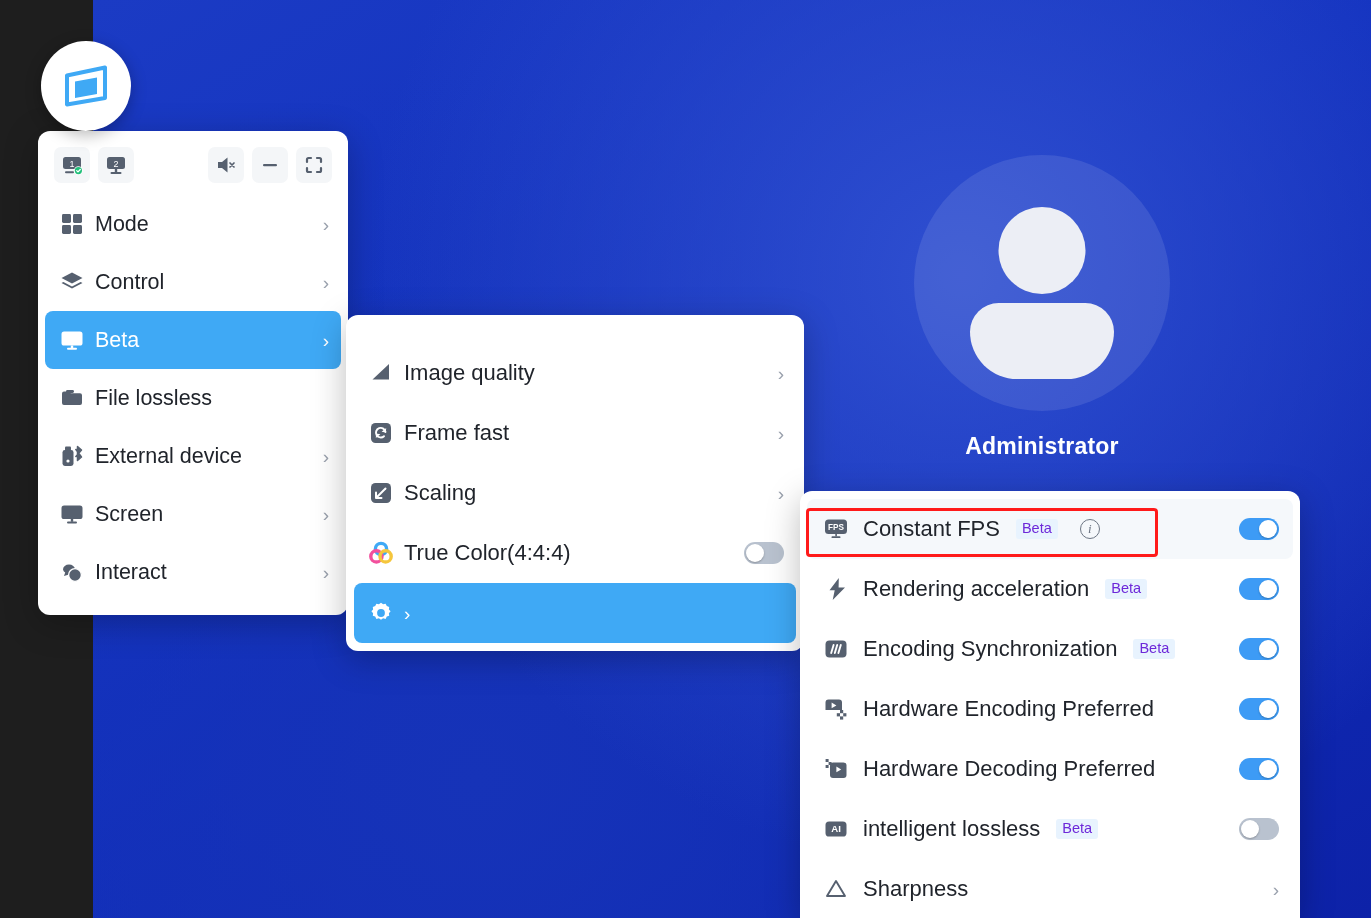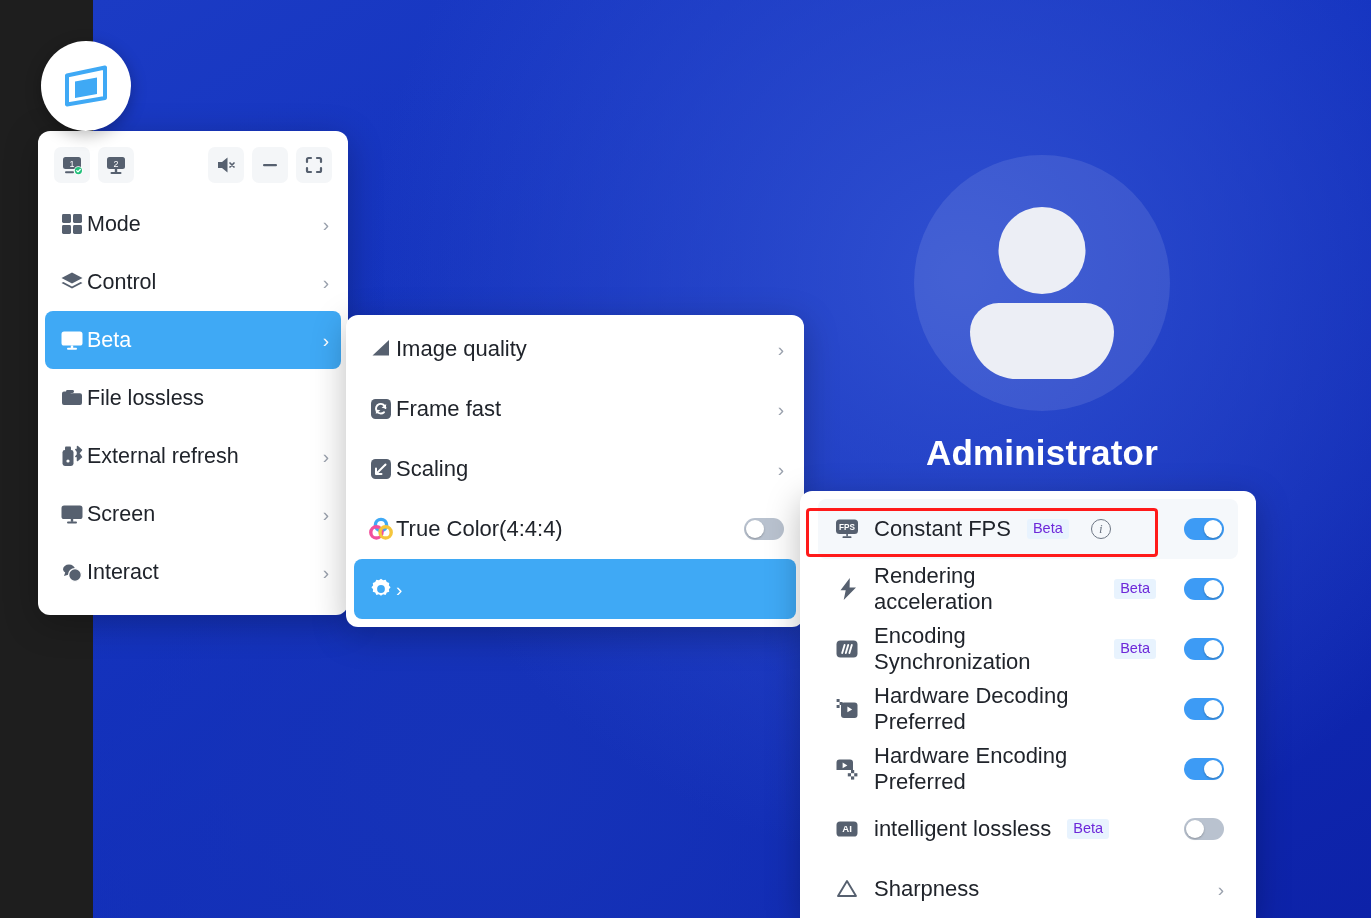--- a/index.html
+++ b/index.html
@@ -36,21 +36,21 @@
   #avatar .head{
     position:absolute; left:50%; top:52px; transform:translateX(-50%);
     width:87px; height:87px; border-radius:50%; background:#eceef5;
   }
   #avatar .body{
     position:absolute; left:50%; top:148px; transform:translateX(-50%);
     width:144px; height:76px; background:#eceef5;
     border-radius:34px 34px 56px 56px;
   }
   #user-name{
-    margin-top:22px; color:#fff; font-size:35px; font-weight:700;
+    margin-top:22px; color:#fff; font-size:23px; font-weight:700;
     letter-spacing:.2px;
   }
 
   
   #logo-button{
     position:absolute; left:41px; top:41px; width:90px; height:90px;
     border-radius:50%; background:#fff;
     box-shadow:0 4px 16px rgba(0,0,0,.28);
     display:flex; align-items:center; justify-content:center; z-index:40;
   }
@@ -71,50 +71,50 @@
   }
   .tb-btn{
     width:36px; height:36px; border-radius:7px; background:#f4f6f8;
     display:flex; align-items:center; justify-content:center;
     cursor:pointer;
   }
   .tb-spacer{ flex:1; }
 
   .menu-row{
     height:58px; margin:0 7px; padding:0 12px 0 14px;
-    display:flex; align-items:center; gap:2px;
+    display:flex; align-items:center; gap:10px;
     border-radius:8px; cursor:pointer;
     color:#20242b; font-size:21.5px;
   }
   .menu-row .ico{ width:26px; height:26px; flex:0 0 26px;
     display:flex; align-items:center; justify-content:center; }
   .menu-row .lbl{ flex:1; white-space:nowrap; }
   .menu-row .chev{ color:#9aa1ad; font-size:19px; line-height:1; }
   .menu-row.active{ background:#3fa9f5; color:#fff; }
   .menu-row.active .chev{ color:#fff; }
 
   
-  #panel-view{ left:346px; top:315px; width:458px; padding:4px 0 8px; }
+  #panel-view{ left:346px; top:315px; width:458px; padding:28px 0 8px; }
   #panel-view .menu-row{ height:60px; font-size:22px; margin:0 8px; }
 
   .switch{
     width:40px; height:22px; border-radius:11px; background:#b9c2cf;
     position:relative; flex:0 0 40px; cursor:pointer;
   }
   .switch .knob{
     position:absolute; top:2px; left:2px; width:18px; height:18px;
     border-radius:50%; background:#fff; box-shadow:0 1px 2px rgba(0,0,0,.25);
   }
   .switch.on{ background:#3d9bf5; }
   .switch.on .knob{ left:20px; }
 
   
   #panel-settings{
-    left:800px; top:491px; width:456px; height:427px;
-    border-radius:12px 12px 0 0; padding:8px 12px 0; overflow:hidden;
+    left:800px; top:491px; width:500px; height:427px;
+    border-radius:12px 12px 0 0; padding:8px 1px 0; overflow:hidden;
   }
   #panel-settings .menu-row{
     height:60px; margin:0 6px; padding:0 14px 0 16px;
     font-size:22px; gap:14px;
   }
   #panel-settings .menu-row.highlight{ background:#f5f8fb; }
 
   .badge-beta{
     font-size:14.5px; color:#6d28d9; background:#e8f3fe;
     border-radius:3px; padding:2px 6px 3px; line-height:1;
@@ -257,21 +257,21 @@
   <div class="menu-row">
     <span class="ico">
       <svg width="24" height="24" viewBox="0 0 24 24">
         <rect x="2.5" y="6" width="11" height="16" rx="2.4" fill="#56606f"></rect>
         <rect x="5" y="2.5" width="6" height="4" rx="1" fill="#56606f"></rect>
         <circle cx="8" cy="17" r="1.6" fill="#fff"></circle>
         <path d="M17.5 2.5 L21.5 6 L17.5 9.5 V2.5 Z M17.5 9.5 L21.5 13 L17.5 16.5 V9.5 Z
                  M15.5 5 L21.5 13 M15.5 13 L21.5 6" fill="#56606f" stroke="#56606f" stroke-width="1.5" stroke-linejoin="round"></path>
       </svg>
     </span>
-    <span class="lbl">External refresh</span>
+    <span class="lbl">External device</span>
     <span class="chev">›</span>
   </div>
 
   <div class="menu-row">
     <span class="ico">
       <svg width="24" height="24" viewBox="0 0 24 24">
         <rect x="1.5" y="3.5" width="21" height="13.5" rx="2.6" fill="#56606f"></rect>
         <rect x="10.8" y="17" width="2.4" height="2.8" fill="#56606f"></rect>
         <rect x="7" y="19.6" width="10" height="2" rx="1" fill="#56606f"></rect>
       </svg>
@@ -396,39 +396,20 @@
         <rect x="2.5" y="4.5" width="21" height="17" rx="4" fill="#56606f"></rect>
         <g stroke="#fff" stroke-width="1.9" stroke-linecap="round">
           <path d="M8.2 17 L10.6 9"></path>
           <path d="M11.8 17 L14.2 9"></path>
           <path d="M15.4 17 L17.8 9"></path>
         </g>
       </svg>
     </span>
     <span>Encoding Synchronization</span>
     <span class="badge-beta">Beta</span>
-    <span style="flex:1"></span>
-    <span class="switch on">
-      <span class="knob"></span>
-    </span>
-  </div>
-
-  <div class="menu-row">
-    <span class="ico">
-      <svg width="26" height="26" viewBox="0 0 26 26">
-        <path d="M7 9.5 A3 3 0 0 1 10 6.5 H20.5 A3 3 0 0 1 23.5 9.5 V19 A3 3 0 0 1 20.5 22 H10 A3 3 0 0 1 7 19 Z" fill="#56606f"></path>
-        <path d="M13.4 10.6 L18.2 13.4 L13.4 16.2 Z" fill="#fff"></path>
-        <g fill="#56606f">
-          <rect x="2.6" y="3" width="3" height="3"></rect>
-          <rect x="5.6" y="6" width="3" height="3"></rect>
-          <rect x="2.6" y="9" width="3" height="3"></rect>
-        </g>
-      </svg>
-    </span>
-    <span>Hardware Decoding Preferred</span>
     <span style="flex:1"></span>
     <span class="switch on">
       <span class="knob"></span>
     </span>
   </div>
 
   <div class="menu-row">
     <span class="ico">
       <svg width="26" height="26" viewBox="0 0 26 26">
         <path d="M2.5 6.5 A3 3 0 0 1 5.5 3.5 H16 A3 3 0 0 1 19 6.5 V14 H2.5 Z" fill="#56606f"></path>
@@ -444,20 +425,39 @@
     <span>Hardware Encoding Preferred</span>
     <span style="flex:1"></span>
     <span class="switch on">
       <span class="knob"></span>
     </span>
   </div>
 
   <div class="menu-row">
     <span class="ico">
       <svg width="26" height="26" viewBox="0 0 26 26">
+        <path d="M7 9.5 A3 3 0 0 1 10 6.5 H20.5 A3 3 0 0 1 23.5 9.5 V19 A3 3 0 0 1 20.5 22 H10 A3 3 0 0 1 7 19 Z" fill="#56606f"></path>
+        <path d="M13.4 10.6 L18.2 13.4 L13.4 16.2 Z" fill="#fff"></path>
+        <g fill="#56606f">
+          <rect x="2.6" y="3" width="3" height="3"></rect>
+          <rect x="5.6" y="6" width="3" height="3"></rect>
+          <rect x="2.6" y="9" width="3" height="3"></rect>
+        </g>
+      </svg>
+    </span>
+    <span>Hardware Decoding Preferred</span>
+    <span style="flex:1"></span>
+    <span class="switch on">
+      <span class="knob"></span>
+    </span>
+  </div>
+
+  <div class="menu-row">
+    <span class="ico">
+      <svg width="26" height="26" viewBox="0 0 26 26">
         <rect x="2.5" y="5.5" width="21" height="15" rx="3.6" fill="#56606f"></rect>
         <text x="13" y="16.3" font-size="9.6" fill="#fff" text-anchor="middle" font-family="Liberation Sans, sans-serif" font-weight="bold">AI</text>
       </svg>
     </span>
     <span>intelligent lossless</span>
     <span class="badge-beta">Beta</span>
     <span style="flex:1"></span>
     <span class="switch">
       <span class="knob"></span>
     </span>

